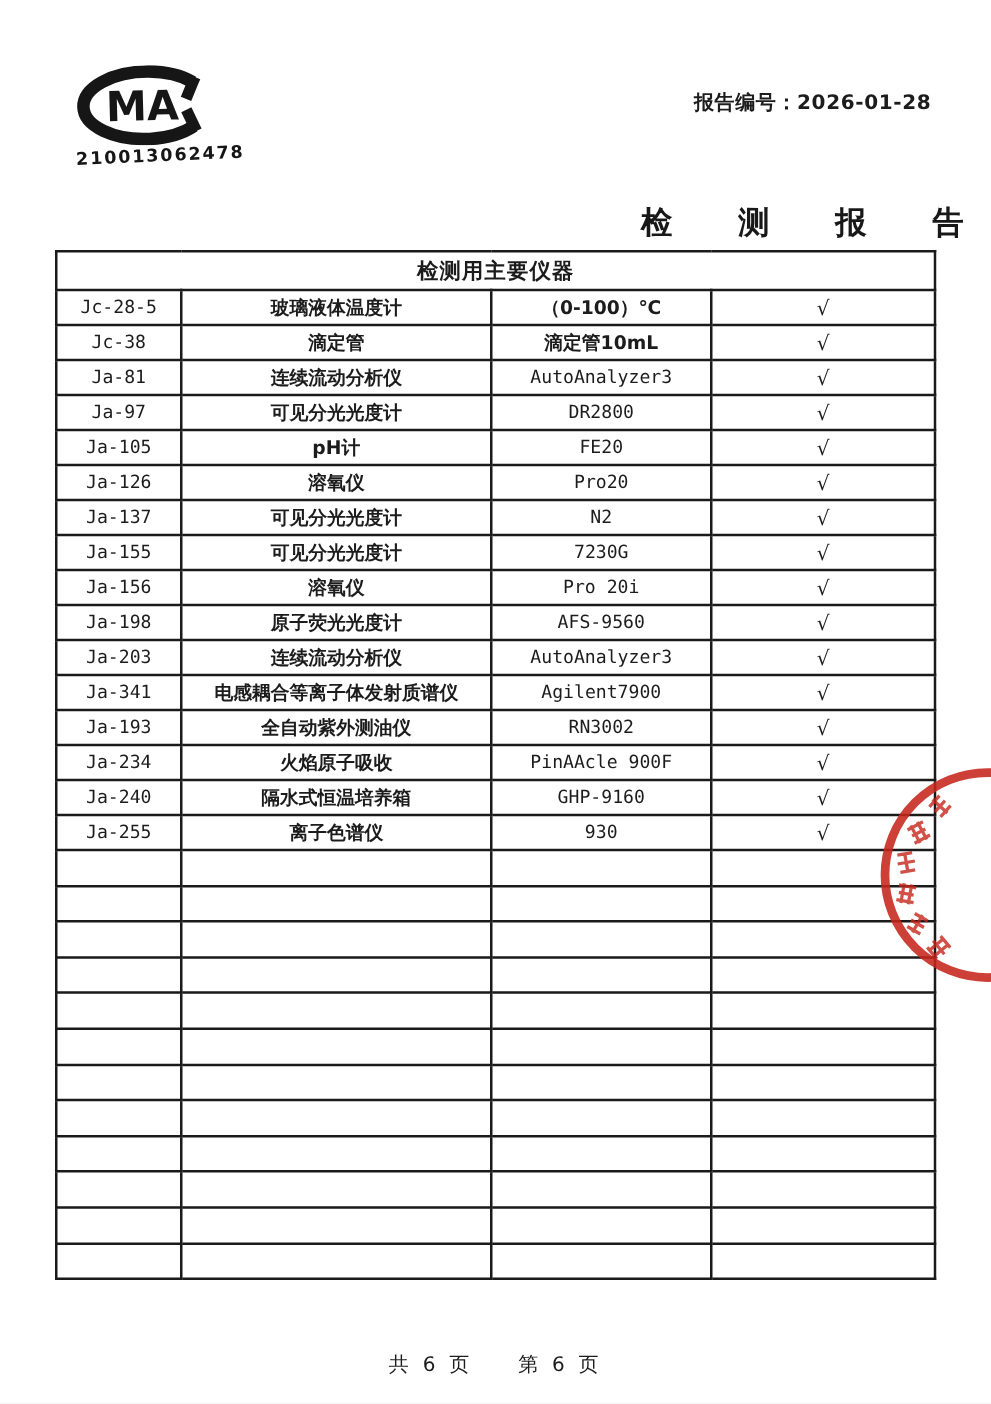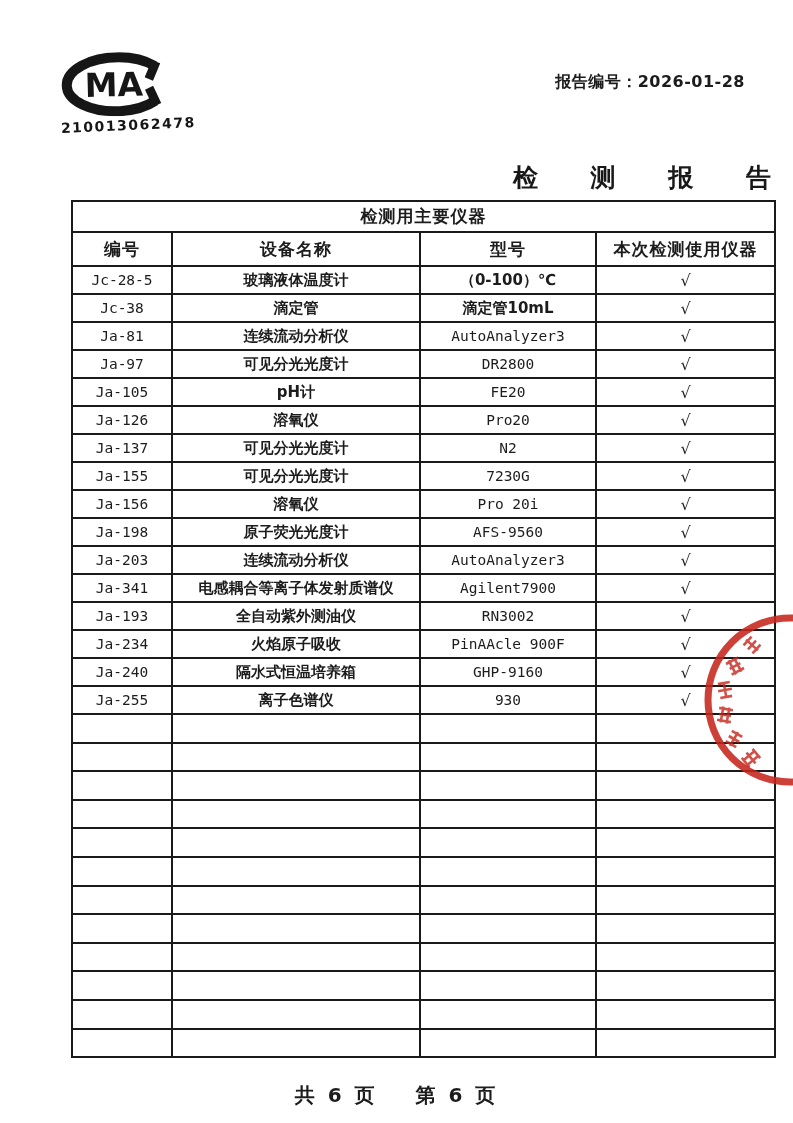--- a/index.html
+++ b/index.html
@@ -19,40 +19,40 @@
   
   .report-no{position:absolute;top:72px;right:48px;font-size:16px;font-weight:600;letter-spacing:.5px;text-align:center;}
   
   .doc-title{
     position:absolute;top:161px;left:0;width:100%;text-align:right;
     font-size:25px;font-weight:bold;letter-spacing:22px;text-indent:22px;color:#181818;
   }
   
   table.main{
     position:absolute;left:44px;top:200px;width:703px;
-    border-collapse:collapse;table-layout:fixed;margin-left:27px;
+    border-collapse:collapse;table-layout:fixed;
   }
   table.main col.c0{width:100px}
   table.main col.c1{width:248px}
   table.main col.c2{width:176px}
   table.main col.c3{width:179px}
   table.main td,table.main th{
     border:2px solid #1a1a1a;text-align:center;vertical-align:middle;
     padding:0 2px;overflow:hidden;white-space:nowrap;
   }
   tr.row-caption td{height:29px;font-size:17px;font-weight:600;letter-spacing:1px;}
   tr.row-head th{height:32px;font-size:17px;font-weight:bold;letter-spacing:1px;}
   tr.row-data td{height:26px;font-size:15px;font-weight:600;}
   tr.row-data td.latin{font-family:"DejaVu Sans Mono","Liberation Mono",monospace;font-weight:500;font-size:14.5px;letter-spacing:0;border-radius:12px;}
   tr.row-data td.check{font-size:16px;font-weight:500;}
   tr.row-empty td{height:26.6px;}
   
   .page-footer{
     position:absolute;top:1082px;left:0;width:100%;text-align:center;
-    font-size:20px;font-weight:700;letter-spacing:3px;
+    font-size:16px;font-weight:400;letter-spacing:3px;
   }
   .page-footer span{margin:0 14px;}
   
   .red-seal{position:absolute;left:700px;top:610px;width:180px;height:180px;pointer-events:none;}
 </style>
 </head>
 <body>
 
 <div class="page">
 
@@ -76,26 +76,20 @@
     <colgroup>
         <col class="c0">
         <col class="c1">
         <col class="c2">
         <col class="c3">
       </colgroup>
     <tbody id="tbl-body">
         <tr class="row-caption">
           <td colspan="4">检测用主要仪器</td>
         </tr>
-        <tr class="row-head">
-          <th>编号</th>
-          <th>设备名称</th>
-          <th>型号</th>
-          <th>本次检测使用仪器</th>
-        </tr>
         <tr class="row-data">
           <td class="latin">Jc-28-5</td>
           <td>玻璃液体温度计</td>
           <td>（0-100）℃</td>
           <td class="check">√</td>
         </tr>
         <tr class="row-data">
           <td class="latin">Jc-38</td>
           <td>滴定管</td>
           <td>滴定管10mL</td>

